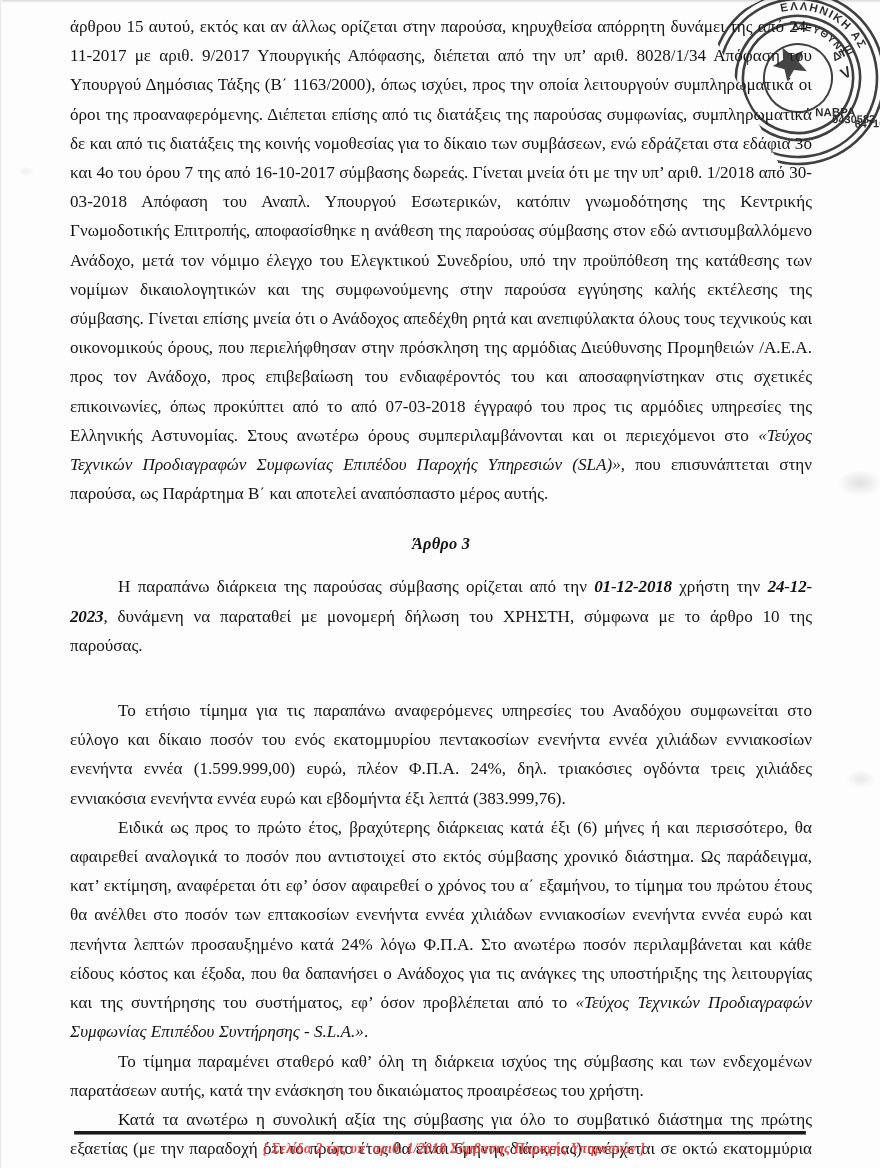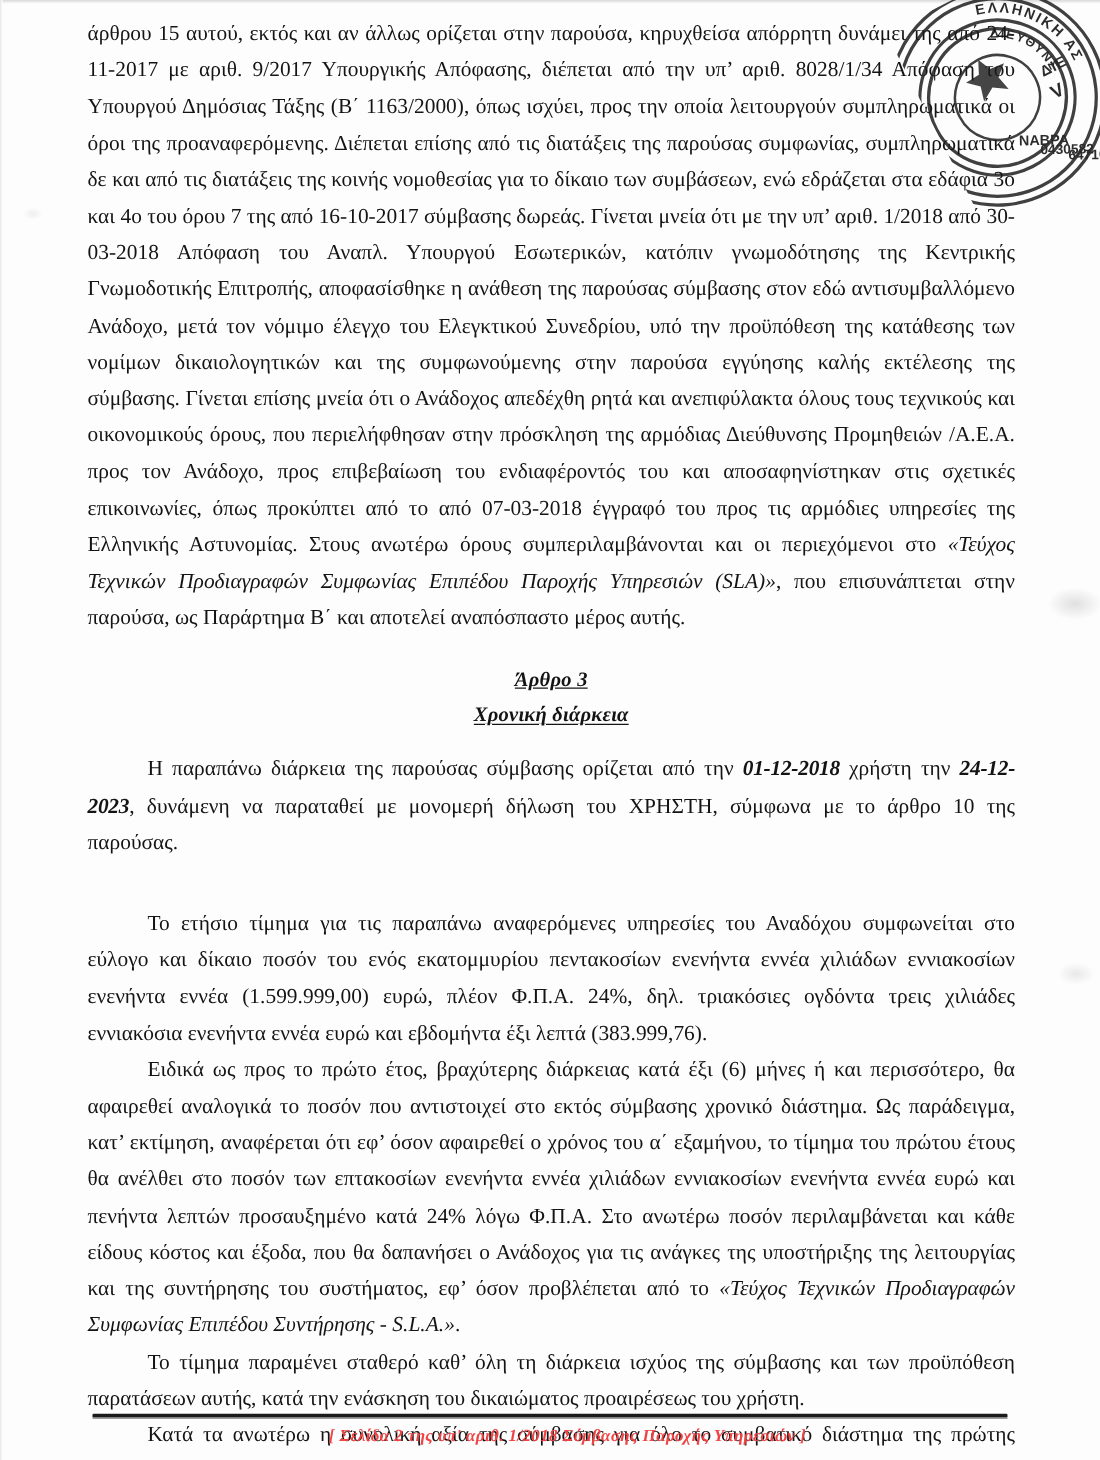--- a/index.html
+++ b/index.html
@@ -62,21 +62,20 @@
   }
 
   .heading-line {
     margin: 0;
     font-size: 16.4px;
     line-height: 28px;
     font-weight: bold;
     font-style: italic;
     text-align: center;
     letter-spacing: 0.2px;
-    text-decoration: underline;
   }
 
   .heading-line.underline {
     text-decoration: underline;
     text-underline-offset: 2px;
   }
 
   .spacer-sm { height: 14px; }
   .spacer-md { height: 22px; }
 
@@ -162,21 +161,20 @@
   <div class="body-text">
 
     <p class="para">
       <span>άρθρου 15 αυτού, εκτός και αν άλλως ορίζεται στην παρούσα, κηρυχθείσα απόρρητη δυνάμει της από 24-11-2017 με αριθ. 9/2017 Υπουργικής Απόφασης, διέπεται από την υπ’ αριθ. 8028/1/34 Απόφαση του Υπουργού Δημόσιας Τάξης (Β΄ 1163/2000), όπως ισχύει, προς την οποία λειτουργούν συμπληρωματικά οι όροι της προαναφερόμενης. Διέπεται επίσης από τις διατάξεις της παρούσας συμφωνίας, συμπληρωματικά δε και από τις διατάξεις της κοινής νομοθεσίας για το δίκαιο των συμβάσεων, ενώ εδράζεται στα εδάφια 3ο και 4ο του όρου 7 της από 16-10-2017 σύμβασης δωρεάς. Γίνεται μνεία ότι με την υπ’ αριθ. 1/2018 από 30-03-2018 Απόφαση του Αναπλ. Υπουργού Εσωτερικών, κατόπιν γνωμοδότησης της Κεντρικής Γνωμοδοτικής Επιτροπής, αποφασίσθηκε η ανάθεση της παρούσας σύμβασης στον εδώ αντισυμβαλλόμενο Ανάδοχο, μετά τον νόμιμο έλεγχο του Ελεγκτικού Συνεδρίου, υπό την προϋπόθεση της κατάθεσης των νομίμων δικαιολογητικών και της συμφωνούμενης στην παρούσα εγγύησης καλής εκτέλεσης της σύμβασης. Γίνεται επίσης μνεία ότι ο Ανάδοχος απεδέχθη ρητά και ανεπιφύλακτα όλους τους τεχνικούς και οικονομικούς όρους, που περιελήφθησαν στην πρόσκληση της αρμόδιας Διεύθυνσης Προμηθειών /Α.Ε.Α. προς τον Ανάδοχο, προς επιβεβαίωση του ενδιαφέροντός του και αποσαφηνίστηκαν στις σχετικές επικοινωνίες, όπως προκύπτει από το από 07-03-2018 έγγραφό του προς τις αρμόδιες υπηρεσίες της Ελληνικής Αστυνομίας. Στους ανωτέρω όρους συμπεριλαμβάνονται και οι περιεχόμενοι στο </span><i class="ital">«Τεύχος Τεχνικών Προδιαγραφών Συμφωνίας Επιπέδου Παροχής Υπηρεσιών (SLA)»</i><span>, που επισυνάπτεται στην παρούσα, ως Παράρτημα Β΄ και αποτελεί αναπόσπαστο μέρος αυτής.</span>
     </p>
 
     <div class="spacer-md"></div>
 
     <div class="heading-block">
       <p class="heading-line">Άρθρο 3</p>
-      <p class="heading-line underline">Χρονική διάρκεια</p>
     </div>
 
     <div class="spacer-sm"></div>
 
     <p class="para indent">
       <span>Η παραπάνω διάρκεια της παρούσας σύμβασης ορίζεται από την </span><b class="bolditalic">01-12-2018</b><span> χρήστη την </span><b class="bolditalic">24-12-2023</b><span>, δυνάμενη να παραταθεί με μονομερή δήλωση του ΧΡΗΣΤΗ, σύμφωνα με το άρθρο 10 της παρούσας.</span>
     </p>
 
     <div class="spacer-md"></div>
 
@@ -184,21 +182,21 @@
     </div>
 
     <div class="spacer-sm"></div>
 
     <p class="para indent">Το ετήσιο τίμημα για τις παραπάνω αναφερόμενες υπηρεσίες του Αναδόχου συμφωνείται στο εύλογο και δίκαιο ποσόν του ενός εκατομμυρίου πεντακοσίων ενενήντα εννέα χιλιάδων εννιακοσίων ενενήντα εννέα (1.599.999,00) ευρώ, πλέον Φ.Π.Α. 24%, δηλ. τριακόσιες ογδόντα τρεις χιλιάδες εννιακόσια ενενήντα εννέα ευρώ και εβδομήντα έξι λεπτά (383.999,76).</p>
 
     <p class="para indent">
       <span>Ειδικά ως προς το πρώτο έτος, βραχύτερης διάρκειας κατά έξι (6) μήνες ή και περισσότερο, θα αφαιρεθεί αναλογικά το ποσόν που αντιστοιχεί στο εκτός σύμβασης χρονικό διάστημα. Ως παράδειγμα, κατ’ εκτίμηση, αναφέρεται ότι εφ’ όσον αφαιρεθεί ο χρόνος του α΄ εξαμήνου, το τίμημα του πρώτου έτους θα ανέλθει στο ποσόν των επτακοσίων ενενήντα εννέα χιλιάδων εννιακοσίων ενενήντα εννέα ευρώ και πενήντα λεπτών προσαυξημένο κατά 24% λόγω Φ.Π.Α. Στο ανωτέρω ποσόν περιλαμβάνεται και κάθε είδους κόστος και έξοδα, που θα δαπανήσει ο Ανάδοχος για τις ανάγκες της υποστήριξης της λειτουργίας και της συντήρησης του συστήματος, εφ’ όσον προβλέπεται από το </span><i class="ital">«Τεύχος Τεχνικών Προδιαγραφών Συμφωνίας Επιπέδου Συντήρησης - S.L.A.»</i><span>.</span>
     </p>
 
-    <p class="para indent">Το τίμημα παραμένει σταθερό καθ’ όλη τη διάρκεια ισχύος της σύμβασης και των προϋπόθεση παρατάσεων αυτής, κατά την ενάσκηση του δικαιώματος προαιρέσεως του χρήστη.</p>
+    <p class="para indent">Το τίμημα παραμένει σταθερό καθ’ όλη τη διάρκεια ισχύος της σύμβασης και των ενδεχομένων παρατάσεων αυτής, κατά την ενάσκηση του δικαιώματος προαιρέσεως του χρήστη.</p>
 
     <p class="para indent">Κατά τα ανωτέρω η συνολική αξία της σύμβασης για όλο το συμβατικό διάστημα της πρώτης εξαετίας (με την παραδοχή ότι το πρώτο έτος θα είναι 6μηνης διάρκειας) ανέρχεται σε οκτώ εκατομμύρια επτακόσιες ενενήντα εννέα χιλιάδες εννιακόσια ενενήντα τέσσερα ευρώ και πενήντα λεπτά (8.799.994,50), πλέον Φ.Π.Α. 24%, δηλ. δύο εκατομμύρια εκατόν</p>
 
   </div>
 
   <div class="stamp-wrap">
     <svg class="stamp-svg" width="170" height="190" viewBox="0 0 170 190" xmlns="http://www.w3.org/2000/svg">
       <g fill="none" stroke="#1c1c1c" stroke-width="2.6" opacity="0.9">
         <circle cx="56" cy="86" r="86"></circle>
         <circle cx="56" cy="86" r="79"></circle>

